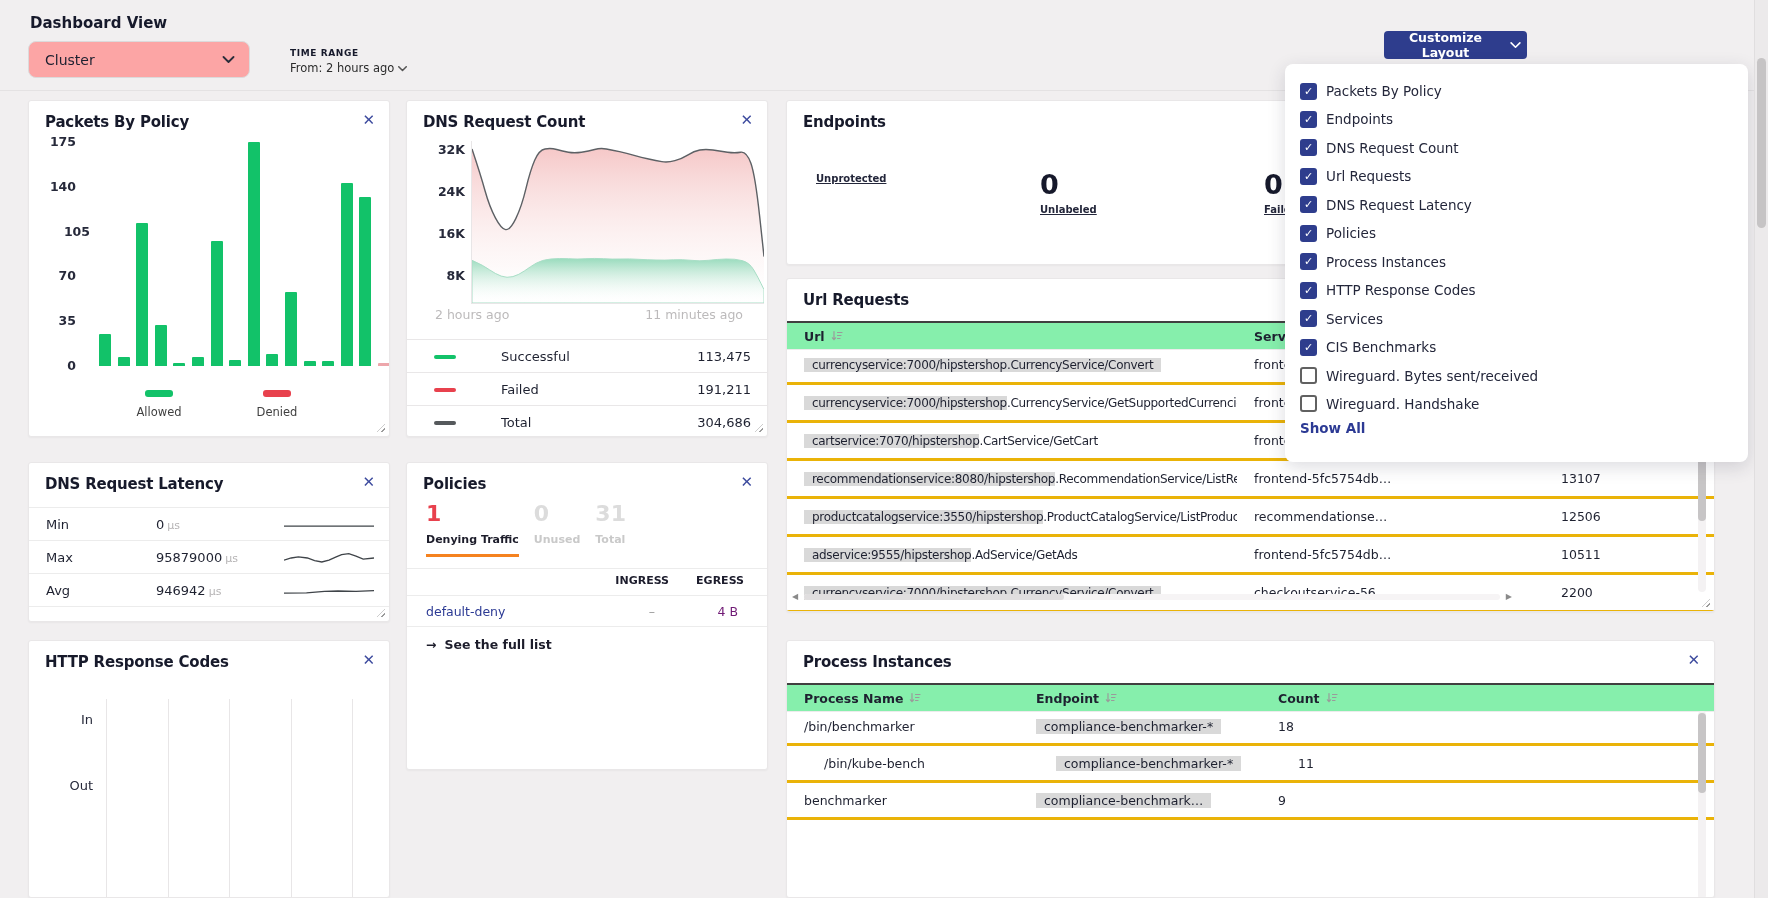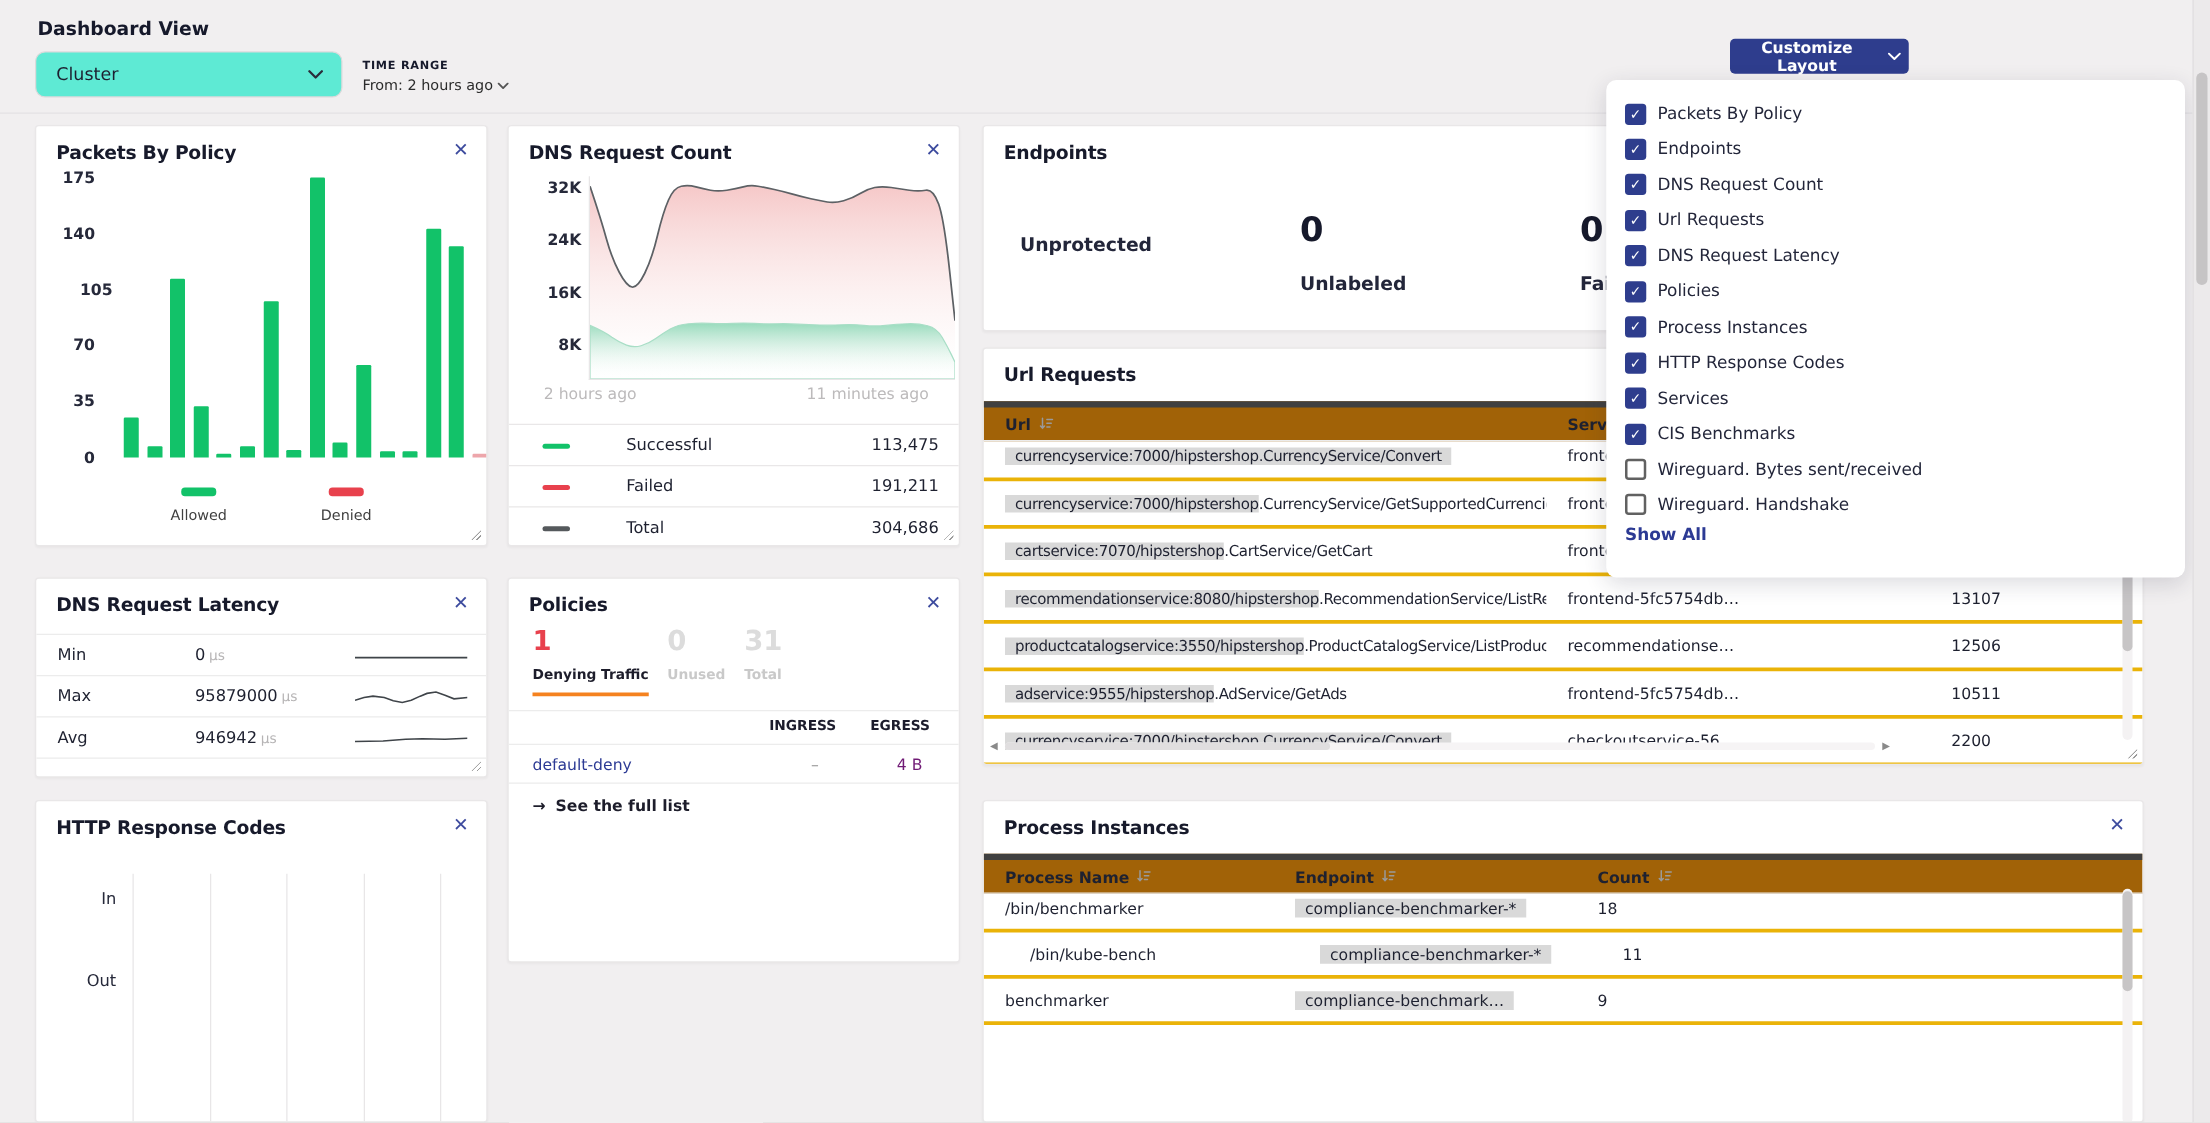--- a/index.html
+++ b/index.html
@@ -1,20 +1,20 @@
 <!DOCTYPE html>
 <html><head>
 <meta charset="utf-8">
 <style>
   html,body{margin:0;padding:0;background:#dddbdc;}
   .viewport{position:relative;width:1768px;height:898px;overflow:hidden;background:#f1eff0;
     font-family:"DejaVu Sans","Liberation Sans",sans-serif;color:#1d2030;}
   .hdr-divider{position:absolute;left:0;top:90px;width:1768px;height:1px;background:#e4e2e3;z-index:0;}
   .page-title{position:absolute;left:30px;top:14px;font-size:15px;font-weight:700;color:#16192b;}
-  .select{position:absolute;left:28px;top:41px;width:246px;height:37px;background:#5eead4;border:1px solid #dcdadb;
+  .select{position:absolute;left:28px;top:41px;width:222px;height:37px;background:#fca5a5;border:1px solid #dcdadb;
     border-radius:8px;display:flex;align-items:center;justify-content:space-between;padding:0 14px 0 16px;box-sizing:border-box;cursor:pointer;}
   .select .val{font-size:14px;color:#1d2030;}
   .chev{display:inline-block;line-height:0;color:#2a2d3a;}
   .trange{position:absolute;left:290px;top:48px;}
   .trange .lbl{font-size:9px;font-weight:800;letter-spacing:.6px;color:#16192b;}
   .trange .val{font-size:11.5px;color:#2b2b2b;margin-top:3px;cursor:pointer;}
   .trange .val .chev svg{width:9px;height:6px;}
   .btn-primary{position:absolute;left:1384px;top:31px;width:143px;height:28px;background:#2e3d8d;border:none;border-radius:4px;
     color:#fff;font-size:12.5px;font-weight:600;display:flex;align-items:center;justify-content:center;gap:9px;cursor:pointer;
     font-family:inherit;}
@@ -36,23 +36,23 @@
   .dns-plot{position:absolute;left:64px;top:40px;width:292px;height:162px;border-left:1px solid #e8e6e7;border-bottom:1px solid #e8e6e7;}
   .axis-x{position:absolute;top:206px;font-size:12.5px;color:#bcbabb;}
   .legend-row{position:absolute;left:0;width:100%;height:33px;border-top:1px solid #e9e7e8;display:flex;align-items:center;}
   .legend-row .dash{position:absolute;left:27px;width:22px;height:4px;border-radius:2px;}
   .legend-row .llbl{position:absolute;left:94px;font-size:13px;color:#1e2130;}
   .legend-row .lval{position:absolute;right:16px;font-size:13px;color:#1e2130;}
   
   .ep-metrics{position:absolute;left:29px;top:68px;display:flex;}
   .ep-m{width:224px;}
   .ep-m .v{font-size:27px;font-weight:800;color:#16192b;}
-  .ep-m .l{font-size:15px;font-weight:700;color:#23263a;margin-top:18px;}
-  
-  .thead{position:absolute;left:0;top:42px;width:100%;height:26px;background:#a16207;border-top:5px solid #404040;border-bottom:1px solid #ececec;
+  .ep-m .l{font-size:10px;font-weight:700;color:#23263a;margin-top:4px;text-decoration:underline;}
+  
+  .thead{position:absolute;left:0;top:42px;width:100%;height:26px;background:#86efac;border-top:2px solid #404040;border-bottom:1px solid #ececec;
     display:grid;align-items:center;font-size:12.5px;font-weight:700;color:#1e2130;}
   .hcell{display:flex;align-items:center;gap:6px;}
   .trow{display:grid;align-items:center;border-bottom:3px solid #eab308;font-size:12px;color:#1e2130;}
   .url-grid{grid-template-columns:450px 307px 1fr;}
   .proc-grid{grid-template-columns:232px 242px 1fr;}
   .cell{padding-left:17px;white-space:nowrap;overflow:hidden;}
   .url-cell{letter-spacing:-.3px;}
   .hl{background:#d9d9d9;padding:3px 0 3px 8px;}
   .hl.full{padding-right:8px;}
   .ep-hl{background:#d9d9d9;padding:3px 8px;}

